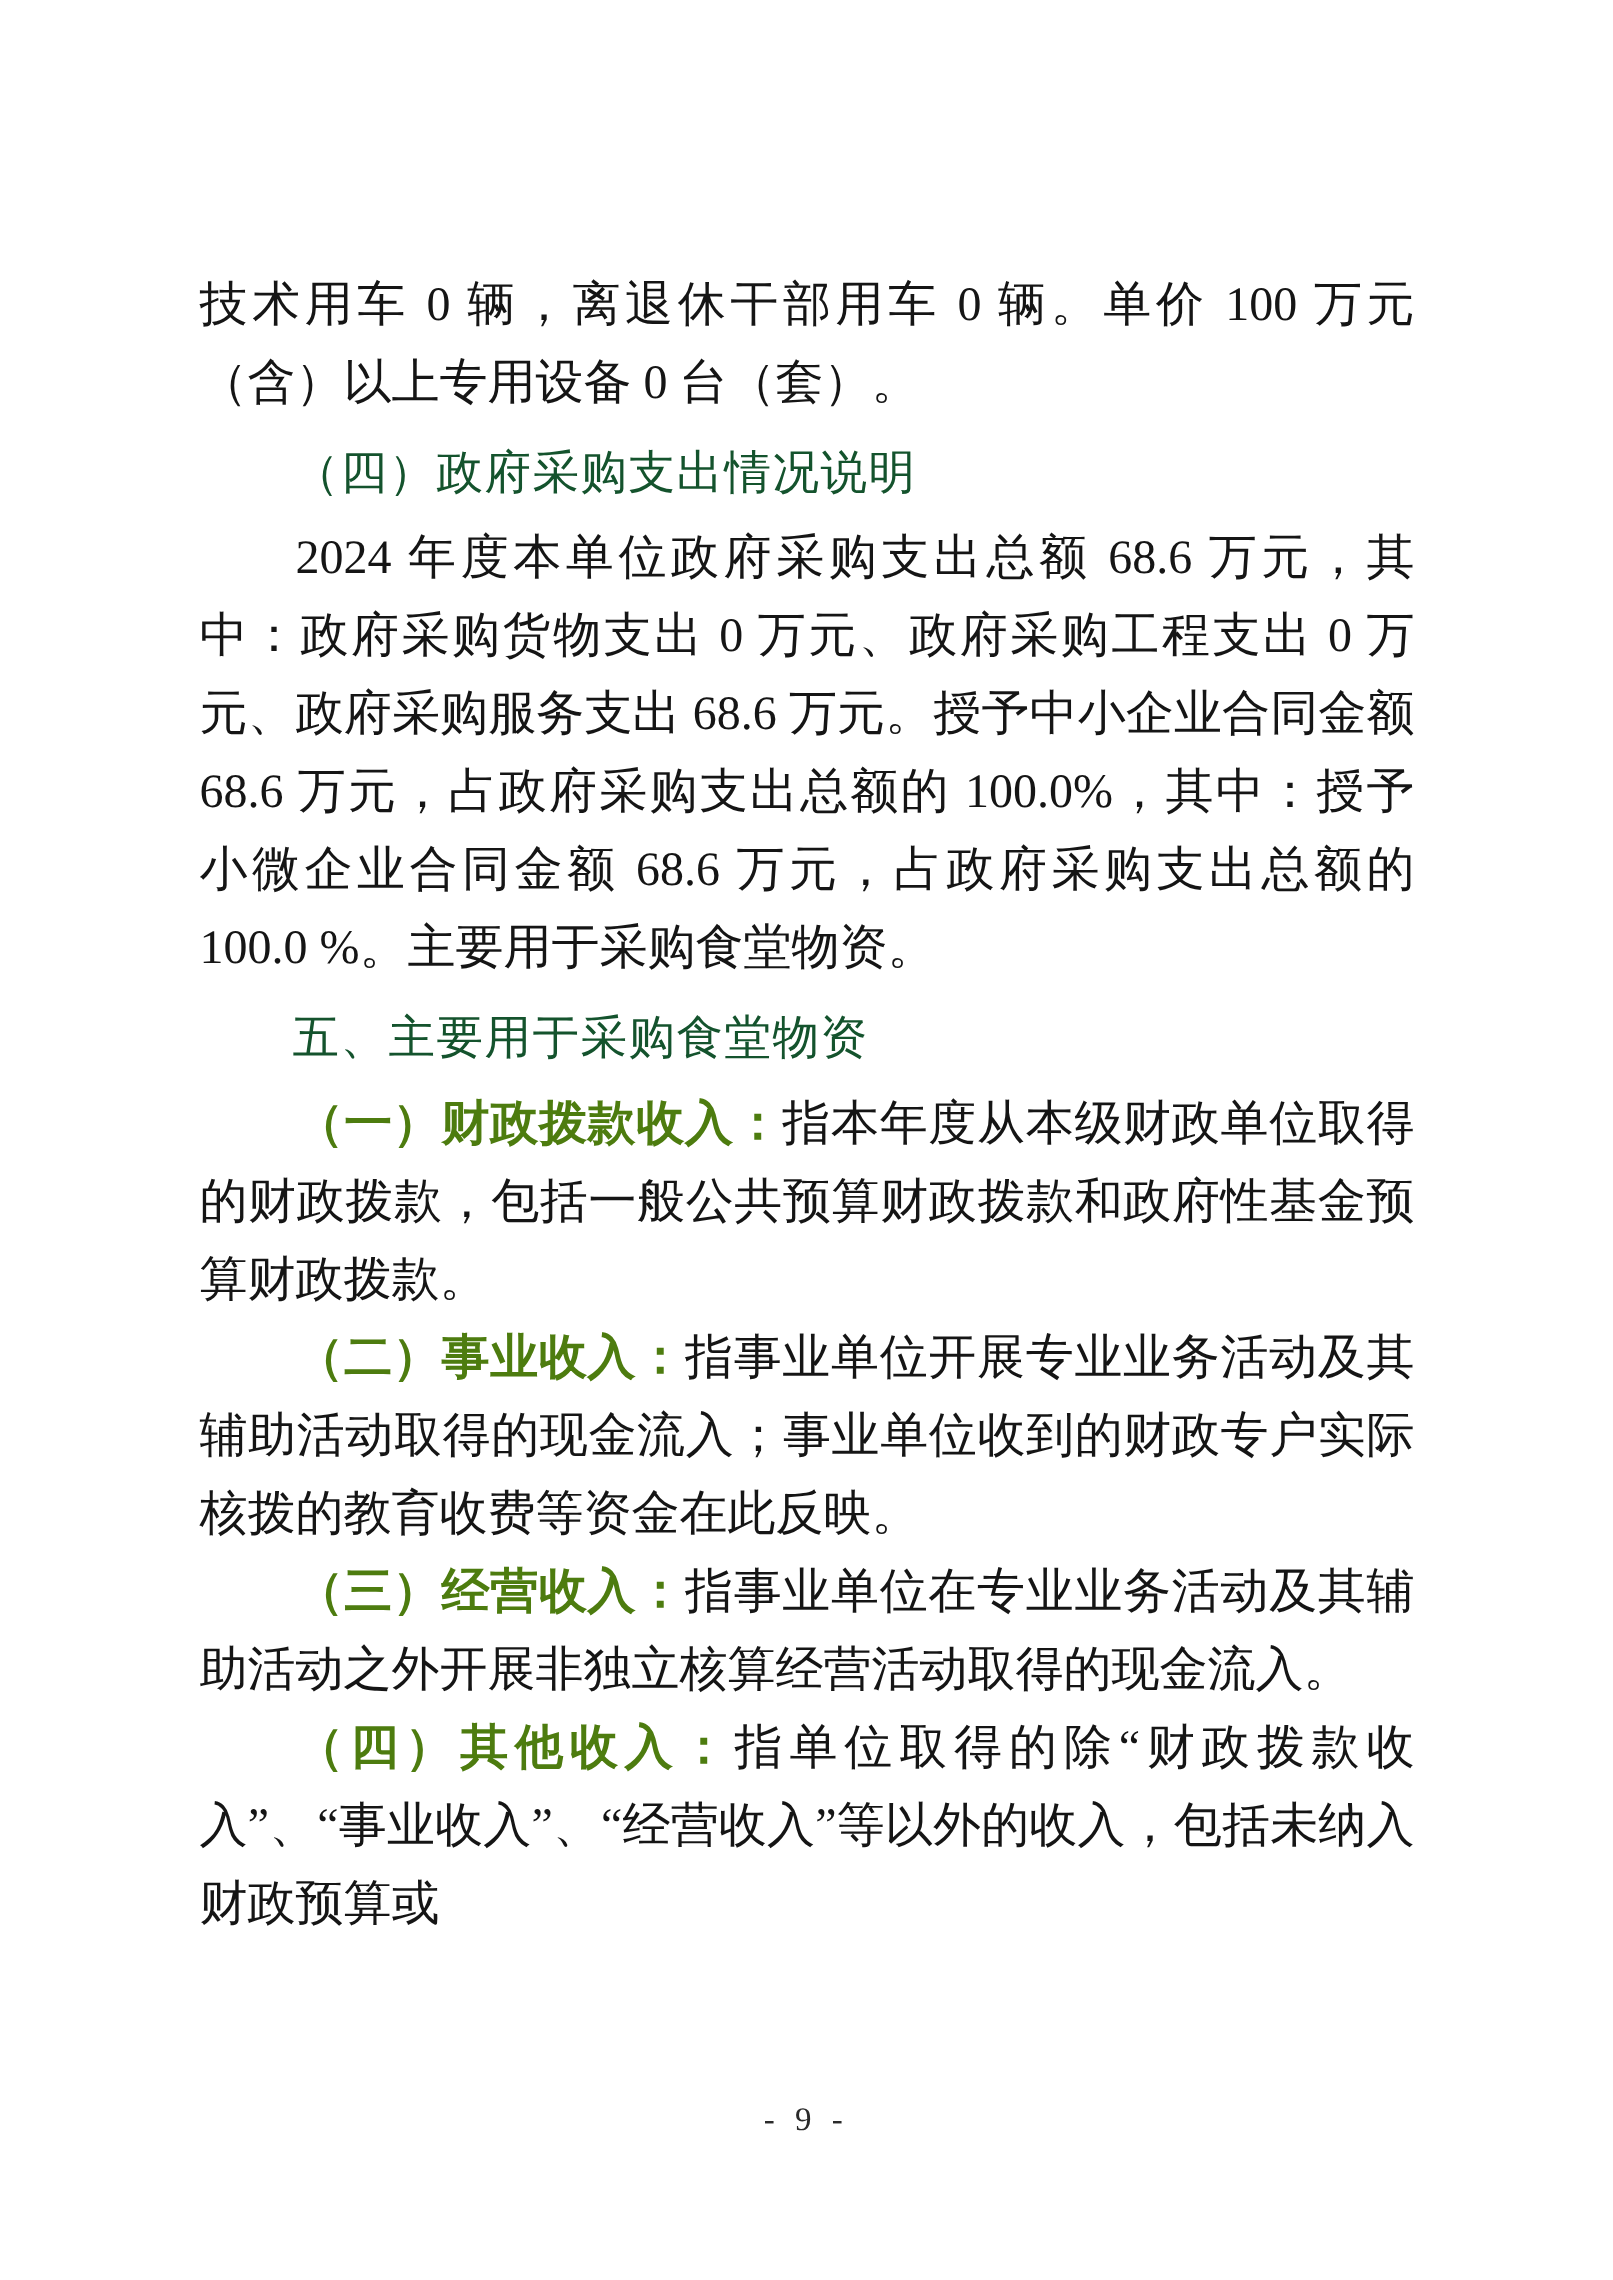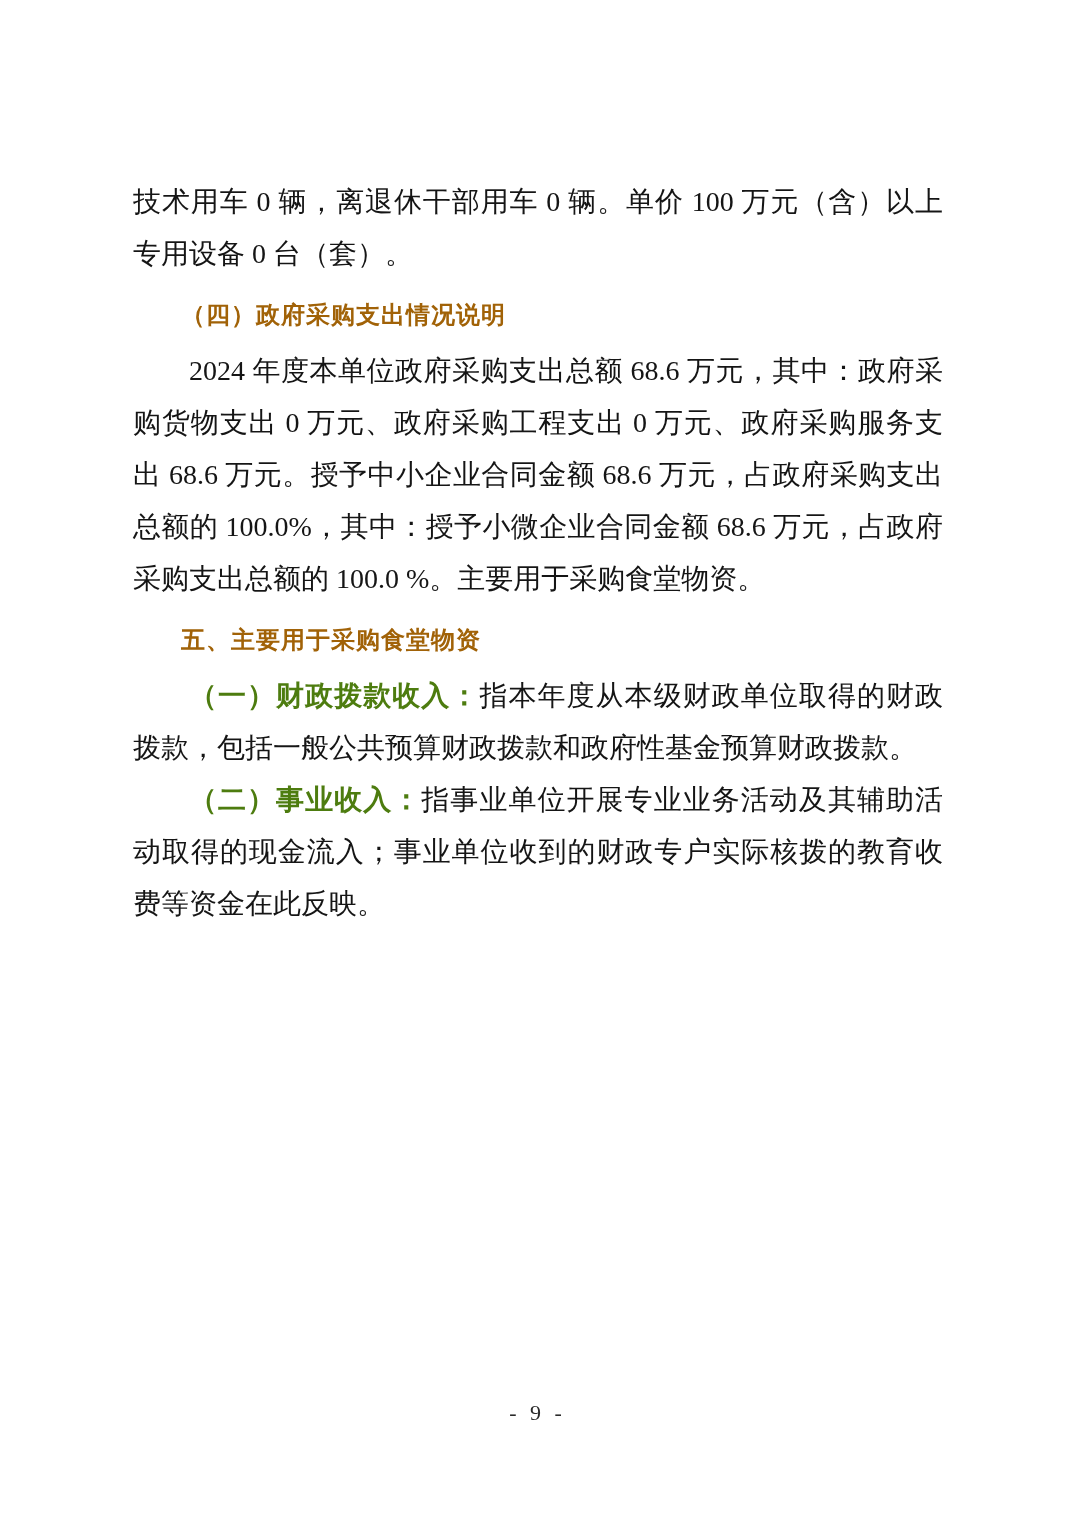--- a/index.html
+++ b/index.html
@@ -21,36 +21,36 @@
 
   .content {
     position: absolute;
     left: 133px;
     top: 176px;
     width: 810px;
   }
 
   p.body {
     font-family: "Liberation Serif", "DejaVu Serif", serif;
-    font-size: 28px;
+    font-size: 32px;
     line-height: 52px;
     text-align: justify;
     text-justify: inter-character;
     color: #151515;
     margin: 0;
   }
 
   p.body.indent { text-indent: 2em; }
 
   h3.heading {
     font-family: "Liberation Sans", "DejaVu Sans", sans-serif;
-    font-size: 24px;
-    font-weight: 700;
+    font-size: 31px;
+    font-weight: 400;
     line-height: 52px;
-    color: #a16207;
+    color: #14532d;
     text-indent: 2em;
     margin: 9px 0 4px 0;
     letter-spacing: 1px;
   }
 
   .term-lead {
     font-family: "Liberation Sans", "DejaVu Sans", sans-serif;
     font-weight: 700;
     color: #4d7c0f;
   }
@@ -80,18 +80,20 @@
     <p class="body indent">2024 年度本单位政府采购支出总额 68.6 万元，其中：政府采购货物支出 0 万元、政府采购工程支出 0 万元、政府采购服务支出 68.6 万元。授予中小企业合同金额 68.6 万元，占政府采购支出总额的 100.0%，其中：授予小微企业合同金额 68.6 万元，占政府采购支出总额的 100.0 %。主要用于采购食堂物资。</p>
 
     <h3 class="heading">五、主要用于采购食堂物资</h3>
 
 
 
     <p class="body indent"><span class="term-lead">（一）财政拨款收入：</span><span>指本年度从本级财政单位取得的财政拨款，包括一般公共预算财政拨款和政府性基金预算财政拨款。</span></p>
 
     <p class="body indent"><span class="term-lead">（二）事业收入：</span><span>指事业单位开展专业业务活动及其辅助活动取得的现金流入；事业单位收到的财政专户实际核拨的教育收费等资金在此反映。</span></p>
 
+    <p class="body indent"><span class="term-lead">（三）经营收入：</span><span>指事业单位在专业业务活动及其辅助活动之外开展非独立核算经营活动取得的现金流入。</span></p>
 
+    <p class="body indent"><span class="term-lead">（四）其他收入：</span><span>指单位取得的除“财政拨款收入”、“事业收入”、“经营收入”等以外的收入，包括未纳入财政预算或</span></p>
 
   </div>
 
   <div class="footer">- 9 -</div>
 </div>
 
 </body></html>

